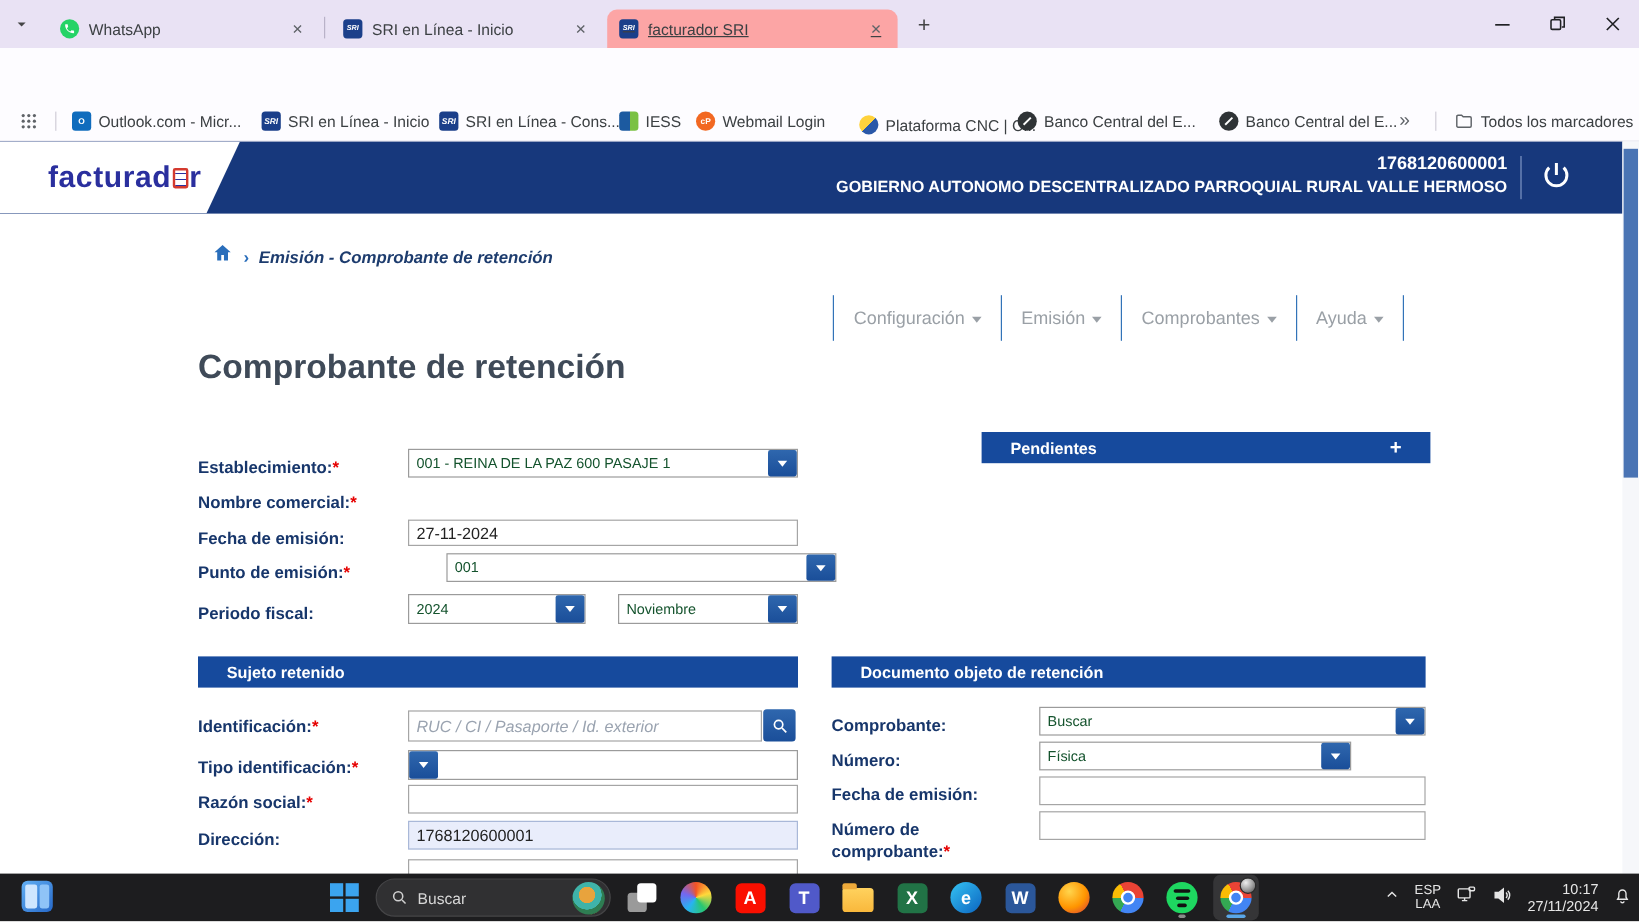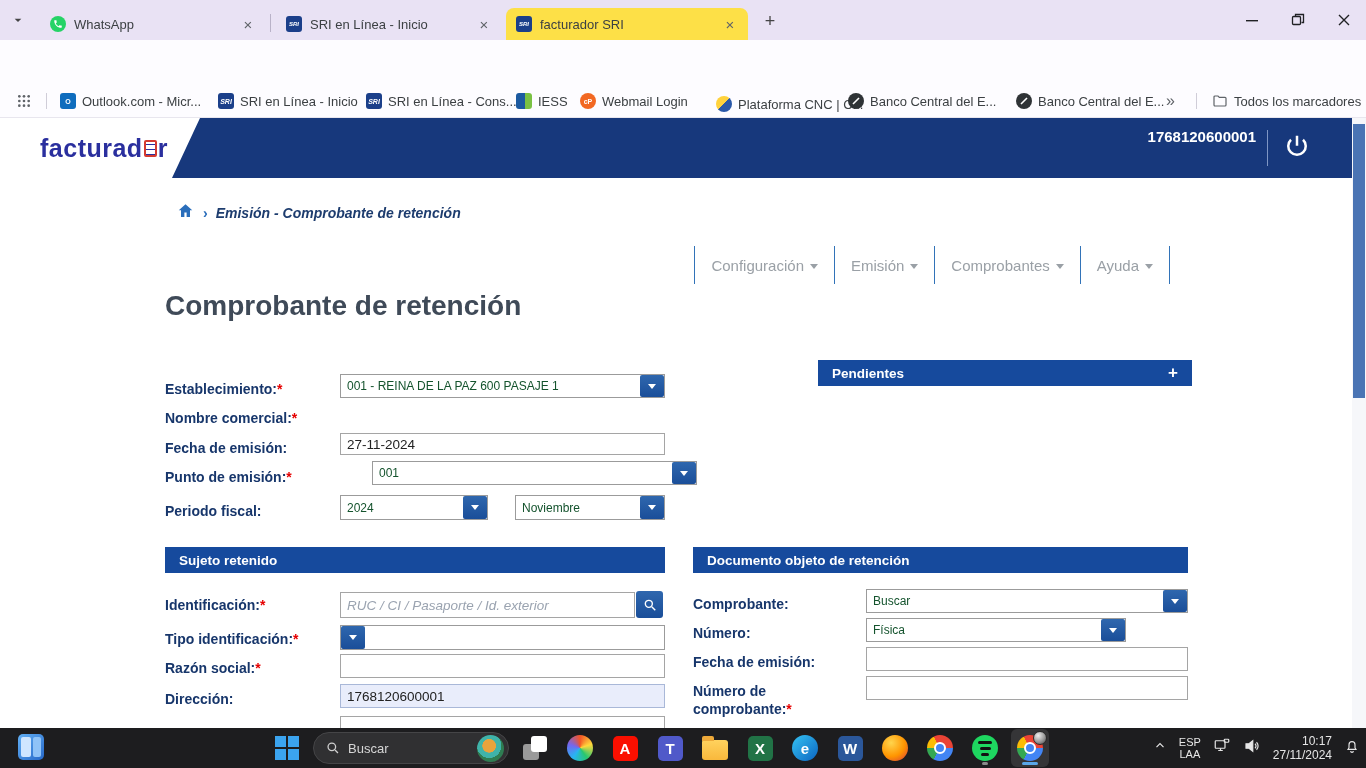--- a/index.html
+++ b/index.html
@@ -4,21 +4,21 @@
 <style>
   * { margin:0; padding:0; box-sizing:border-box; }
   html,body { width:1366px; height:768px; overflow:hidden; }
   body { font-family:"Liberation Sans", sans-serif; background:#fff; }
   #screen { position:relative; width:1366px; height:768px; background:#fff; overflow:hidden; }
   .abs { position:absolute; }
 
   
   .tabstrip { left:0; top:0; width:1366px; height:40px; background:#e9e2f4; }
   .tab { position:absolute; top:8px; height:32px; display:flex; align-items:center; gap:8px; padding:0 10px; border-radius:8px 8px 0 0; font-size:13px; color:#3c4043; }
-  .tab.active { background:#fde047; }
+  .tab.active { background:#fca5a5;text-decoration:underline; }
   .tab .title { white-space:nowrap; overflow:hidden; text-overflow:ellipsis; flex:1; }
   .tab .close { font-size:15px; color:#5f6368; width:16px; text-align:center; }
   .favicon { width:16px; height:16px; border-radius:3px; flex:none; display:flex; align-items:center; justify-content:center; }
   .fav-sri { background:#1b3f8a; color:#fff; font-size:6px; font-weight:bold; font-style:italic; }
   .fav-wa { background:#25d366; border-radius:50%; }
   .tabdivider { position:absolute; top:14px; width:1px; height:18px; background:#b9b2c8; }
   .newtab { position:absolute; top:10px; font-size:18px; color:#454546; width:24px; height:24px; text-align:center; line-height:22px; }
   .winctl { position:absolute; top:6px; width:40px; height:28px; display:flex; align-items:center; justify-content:center; color:#202124; }
 
   .toolbar { left:0; top:40px; width:1366px; height:44px; background:#fdfcff; }
@@ -58,21 +58,21 @@
 
   .lbl { position:absolute; font-size:14px; font-weight:bold; color:#17366b; }
   .req { color:#e60000; }
   .txtinput { position:absolute; border:1px solid #a5a5a5; background:#fff; font-family:"Liberation Sans",sans-serif; font-size:13.5px; color:#222; padding:0 6px; }
   .txtinput::placeholder { color:#9aa3b0; font-style:italic; }
   .combo { position:absolute; border:1px solid #9b9b9b; background:#fff; display:flex; align-items:center; }
   .combo .val { flex:1; font-size:12px; color:#14532d; padding:0 6px; white-space:nowrap; overflow:hidden; }
   .combo .btn { width:24px; align-self:stretch; background:linear-gradient(#2f67ae, #1a4e99); border-radius:2px; display:flex; align-items:center; justify-content:center; }
   .caret-w { width:0; height:0; border-left:4px solid transparent; border-right:4px solid transparent; border-top:5px solid #fff; }
 
-  .secbar { position:absolute; height:26px; background:#164a9d; color:#fff; font-size:13.5px; font-weight:bold; display:flex; align-items:center; padding:0 14px; }
+  .secbar { position:absolute; height:26px; background:#164a9d; color:#fff; font-size:13.5px; font-weight:bold; display:flex; align-items:center; padding:0 24px; }
   .pend-plus { margin-left:auto; font-size:17px; font-weight:bold; }
 
   .searchbtn { position:absolute; width:27px; height:27px; background:linear-gradient(#2f67ae,#1a4e99); border-radius:3px; display:flex; align-items:center; justify-content:center; }
 
   .scrolltrack { left:1352px; top:118px; width:14px; height:610px; background:#f6f7fa; }
   .scrollthumb { left:1353px; top:124px; width:12px; height:274px; background:#4a74b4; }
 
   
   .taskbar { left:0; top:728px; width:1366px; height:40px; background:#1d1d1f; }
   .tb-center { position:absolute; left:268px; top:728px; height:40px; display:flex; align-items:center; gap:7px; }
@@ -307,20 +307,21 @@
 
   <div class="abs sri-header">
     <div class="white-wedge"></div>
     <div class="logo">
       <span>facturad</span>
         <span class="logo-doc"></span>
         <span>r</span>
     </div>
     <div class="hdr-right">
       <div class="hdr-ruc">1768120600001</div>
+      <div class="hdr-company">GOBIERNO AUTONOMO DESCENTRALIZADO PARROQUIAL RURAL VALLE HERMOSO</div>
     </div>
     <div class="hdr-divider"></div>
     <div class="power">
       <svg width="30" height="30" viewBox="0 0 24 24" fill="none" stroke="#fff" stroke-width="2">
           <path d="M12 3v8"></path>
           <path d="M7.2 6.2a7 7 0 1 0 9.6 0"></path>
         </svg>
     </div>
   </div>
 

